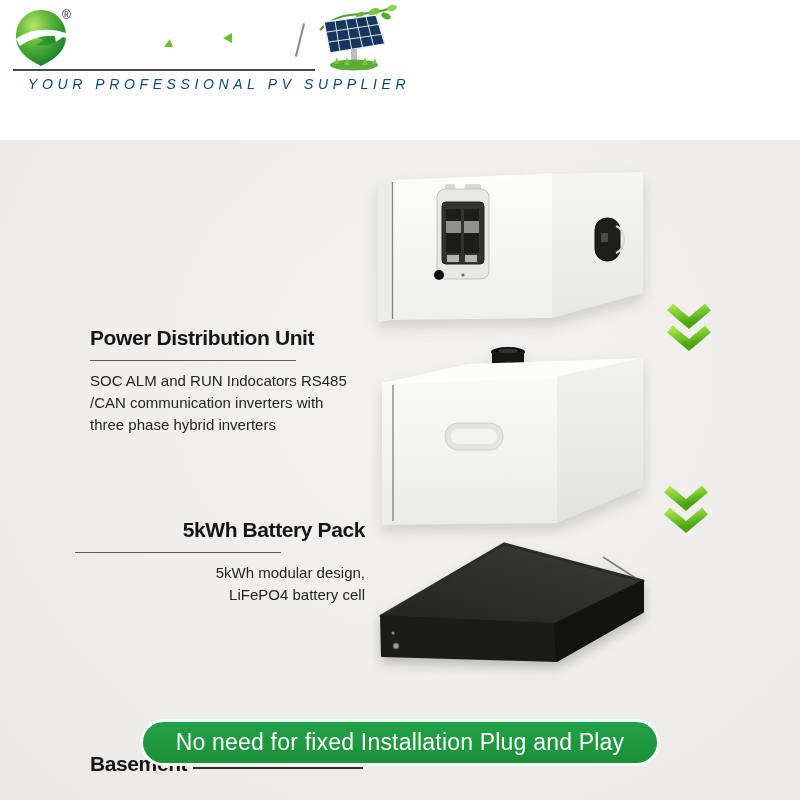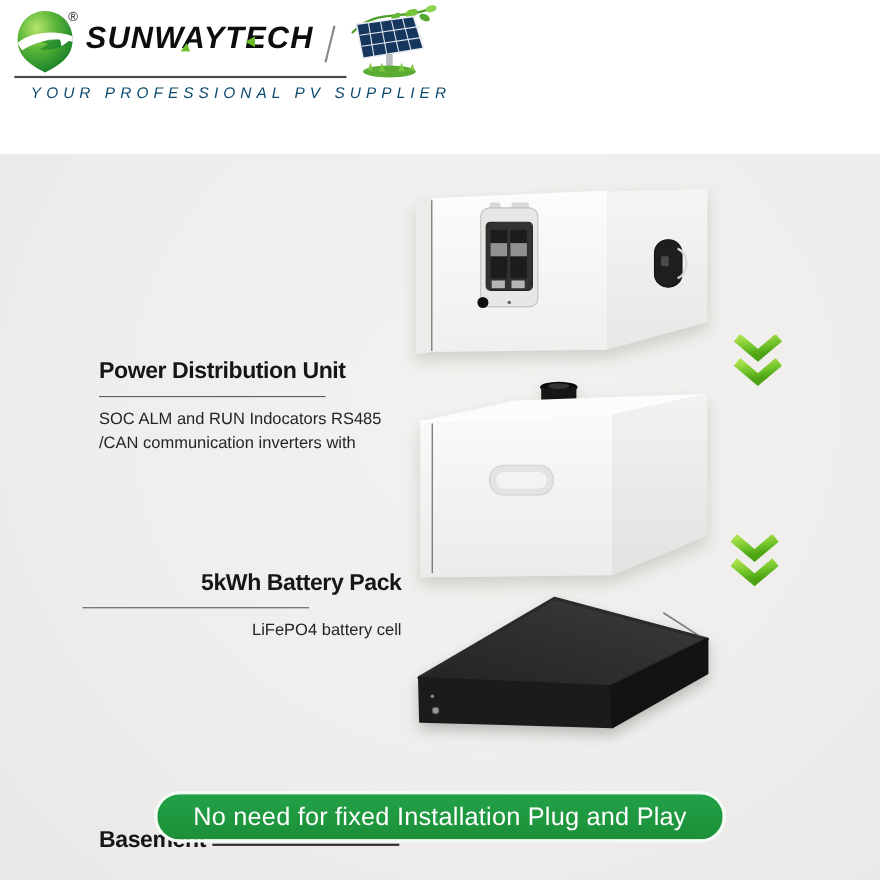--- a/index.html
+++ b/index.html
@@ -65,21 +65,20 @@
           <stop offset="45%" stop-color="#58b437"></stop>
           <stop offset="100%" stop-color="#0f7a27"></stop>
         </radialGradient>
       </defs>
       <path d="M27 1 C41 1 52 12 52 27 C52 41 43 49 27 57 C11 49 2 41 2 27 C2 12 13 1 27 1 Z" fill="url(#lg1)"></path>
       <path d="M2 30 C14 20 36 18 52 24 L52 29 C38 25 20 27 6 37 Z" fill="#ffffff"></path>
       <path d="M24 29 C32 26 42 26 50 29 C42 35 32 37 22 36 L30 31 Z" fill="#0f7a27" opacity="0.55"></path>
       <path d="M40 24 L52 26 L42 33 Z" fill="#ffffff"></path>
     </svg>
     <span class="reg-mark">®</span>
-    <span class="brand">SUNWAYTECH</span>
     <span class="tri tri-a"></span>
     <span class="tri tri-b"></span>
     <span class="logo-slash"></span>
 
     <svg class="solar-img" width="86" height="70" viewBox="0 0 86 70">
 
       <path d="M8 28 C28 6 52 16 76 7" fill="none" stroke="#4f9e2c" stroke-width="2"></path>
       <ellipse cx="62" cy="10" rx="6" ry="3.5" fill="#77c33a" transform="rotate(-20 62 10)"></ellipse>
       <ellipse cx="74" cy="14" rx="5" ry="3" fill="#55a82d" transform="rotate(25 74 14)"></ellipse>
       <ellipse cx="80" cy="6" rx="5" ry="3" fill="#8ed44e" transform="rotate(-15 80 6)"></ellipse>
@@ -101,27 +100,29 @@
   </div>
 
   <div class="main">
 
     <div class="sec sec1">
       <h2>Power Distribution Unit</h2>
       <div class="t-underline"></div>
       <div class="desc">
         <span>SOC ALM and RUN Indocators RS485</span>
         <span>/CAN communication inverters with</span>
+        <span>three phase hybrid inverters</span>
       </div>
     </div>
 
     <div class="sec sec2">
       <h2>5kWh Battery Pack</h2>
       <div class="t-underline"></div>
       <div class="desc">
+        <span>5kWh modular design,</span>
         <span>LiFePO4 battery cell</span>
       </div>
     </div>
 
     <div class="sec sec3">
       <h2>Basement</h2>
     </div>
     <div class="basement-line"></div>
   </div>
 

